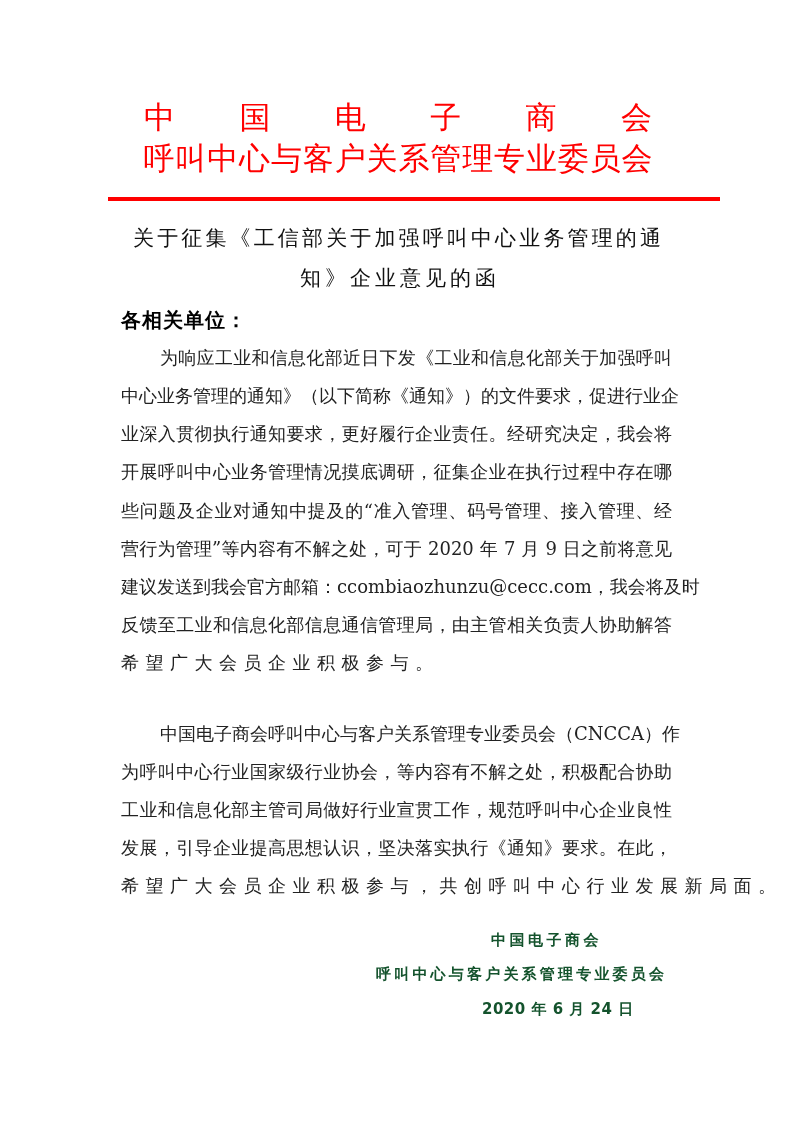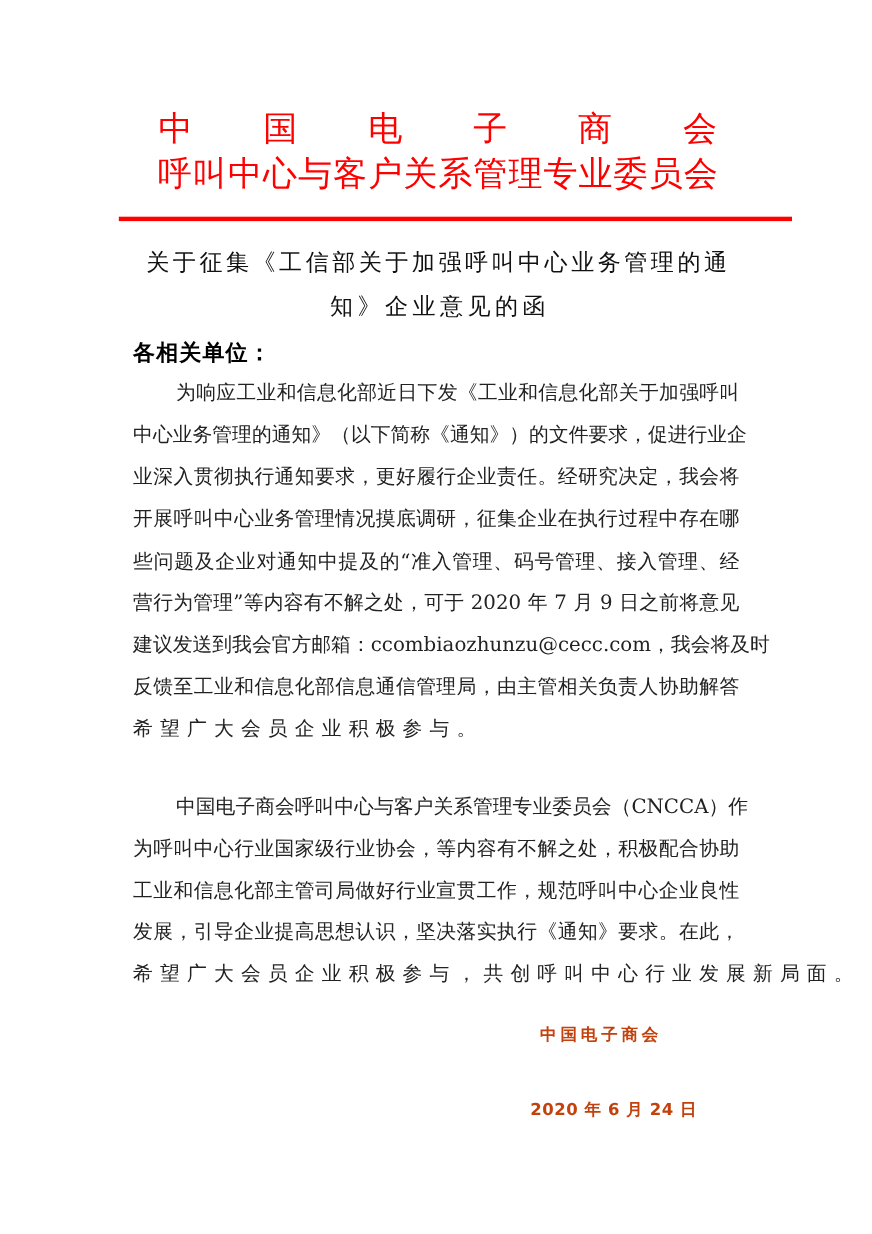--- a/index.html
+++ b/index.html
@@ -96,21 +96,21 @@
     .bline.indent { left: 160px; width: 512px; }
     .bline.last { text-align-last: left; letter-spacing: 6.5px; }
     
     .sig {
       position: absolute;
       font-family: "DejaVu Sans", "Liberation Sans", sans-serif;
       font-weight: bold;
       font-size: 15px;
       line-height: 22px;
       white-space: nowrap;
-      color: #c2410c;
+      color: #14532d;
     }
     .sig-org { left: 491px; top: 929px; letter-spacing: 3.5px; }
     .sig-committee { left: 376px; top: 963px; letter-spacing: 3.2px; }
     .sig-date { left: 482px; top: 998px; letter-spacing: 0.5px; }
   </style>
 </head>
 <body>
 
 <div class="page">
 
@@ -193,15 +193,16 @@
 
   <div>
     <div class="bline indent" style="top:723px;">中国电子商会呼叫中心与客户关系管理专业委员会（CNCCA）作</div>
     <div class="bline" style="top:761px;">为呼叫中心行业国家级行业协会，等内容有不解之处，积极配合协助</div>
     <div class="bline" style="top:799px;">工业和信息化部主管司局做好行业宣贯工作，规范呼叫中心企业良性</div>
     <div class="bline" style="top:837px;">发展，引导企业提高思想认识，坚决落实执行《通知》要求。在此，</div>
     <div class="bline last" style="top:875px;">希望广大会员企业积极参与，共创呼叫中心行业发展新局面。</div>
   </div>
 
   <div class="sig sig-org">中国电子商会</div>
+  <div class="sig sig-committee">呼叫中心与客户关系管理专业委员会</div>
   <div class="sig sig-date">2020 年 6 月 24 日</div>
 
 </div>
 
 </body></html>

